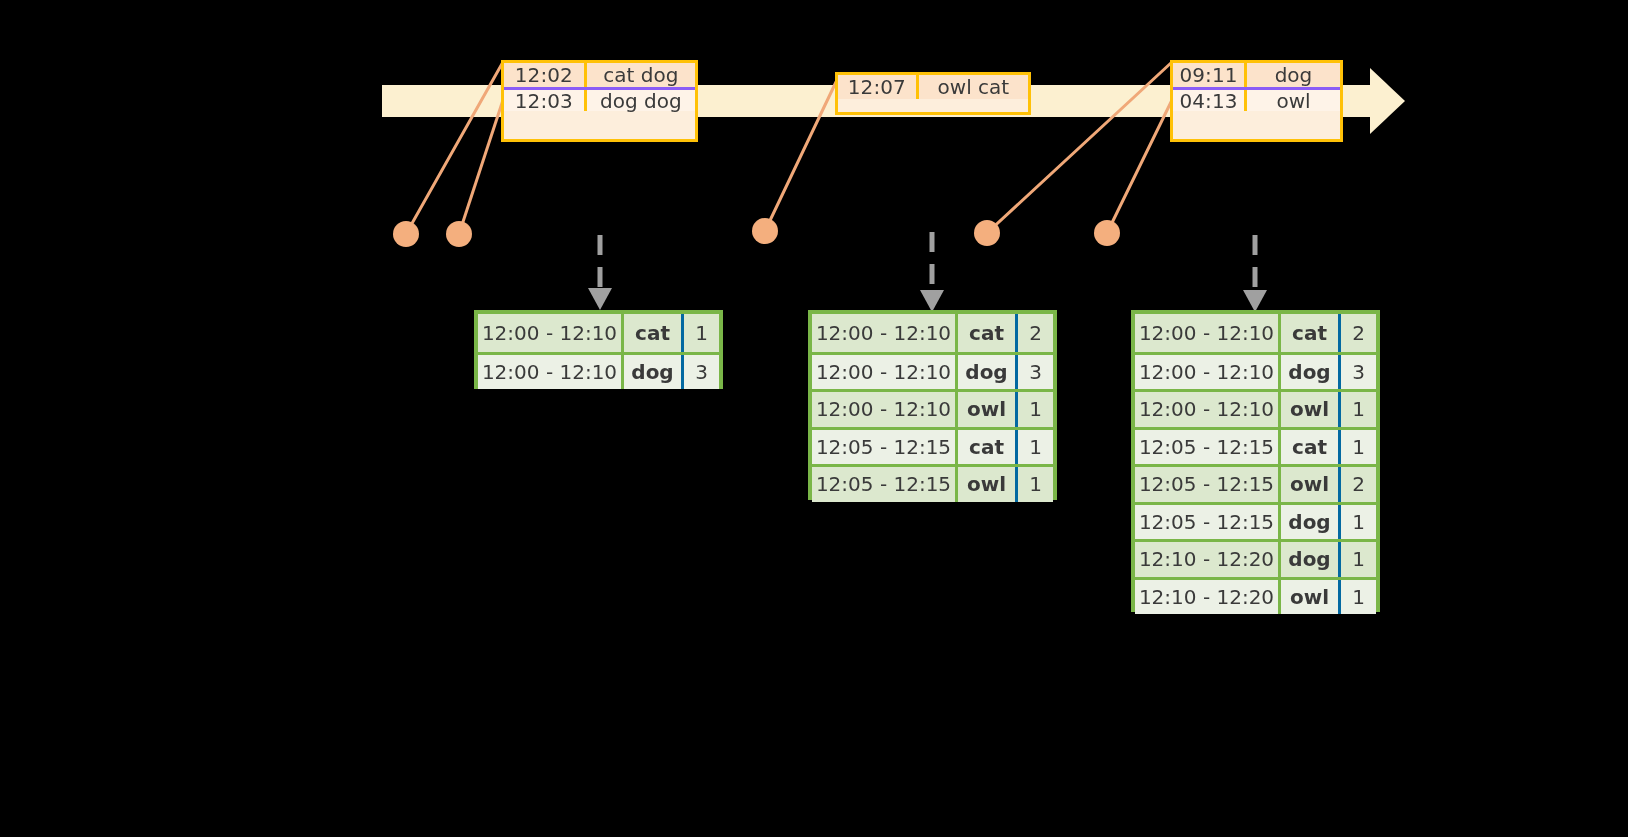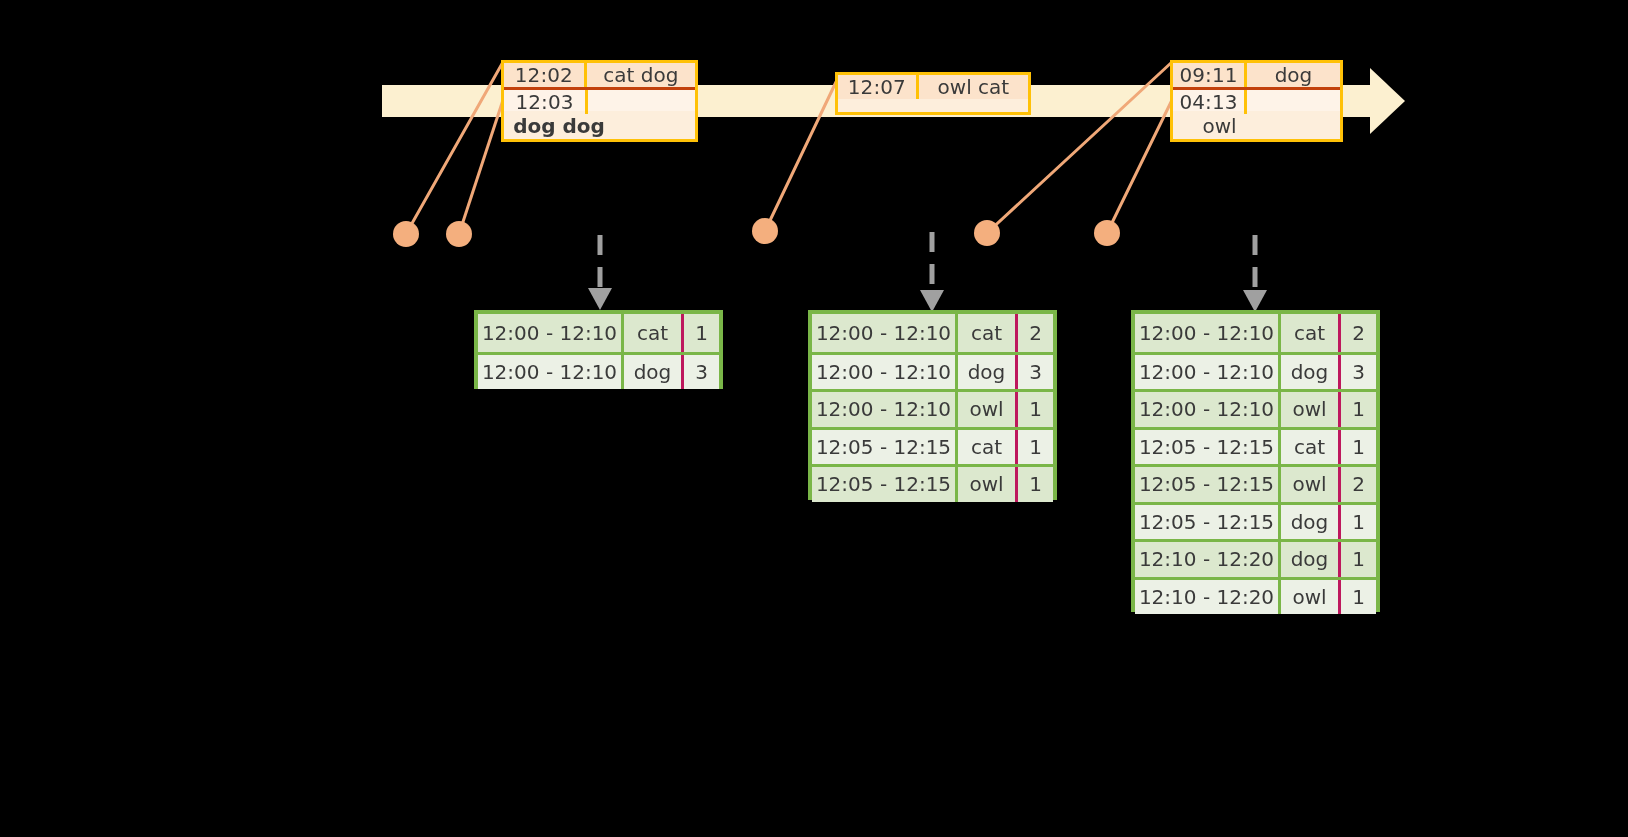--- a/index.html
+++ b/index.html
@@ -38,22 +38,21 @@
     display: flex;
     flex-direction: column;
     background: #FDEEDC;
   }
   .event-row {
     display: flex;
     height: 24px;
     box-sizing: border-box;
   }
   .event-row + .event-row {
-    border-top: 3px solid #c2410c;
-    flex-direction: column;
+    border-top: 3px solid #8b5cf6;
   }
   .event-row.shade-a { background: #FCE3CB; }
   .event-row.shade-b { background: #FEF3E8; }
   .event-time {
     display: flex;
     align-items: center;
     justify-content: center;
     border-right: 3px solid #FFC107;
     box-sizing: border-box;
     font-size: 20px;
@@ -92,21 +91,22 @@
     justify-content: center;
     box-sizing: border-box;
     font-size: 20px;
     color: #3a3a3a;
     white-space: nowrap;
   }
   .res-window {
     border-right: 3px solid #7AB648;
   }
   .res-key {
-    border-right: 3px solid #be185d;
+    border-right: 3px solid #0369a1;
+    font-weight: bold;
   }
 </style>
 </head>
 <body>
 
 <div id="stage">
 
   <svg class="layer" viewBox="0 0 1628 837">
 
     <g>
@@ -146,21 +146,21 @@
     </g>
   </svg>
 
   <div class="event-box" style="left:501px; top:60px; width:197px; height:82px;">
     <div class="event-row shade-a">
       <div class="event-time" style="width:84px;">12:02</div>
       <div class="event-words" style="width:110px;border-radius:10px;">cat dog</div>
     </div>
     <div class="event-row shade-b">
       <div class="event-time" style="width:84px;">12:03</div>
-      <div class="event-words" style="width:110px;font-weight:bold;">dog dog</div>
+      <div class="event-words" style="width:110px;">dog dog</div>
     </div>
   </div>
 
   <div class="event-box" style="left:835px; top:72px; width:196px; height:43px;">
     <div class="event-row shade-a">
       <div class="event-time" style="width:82px;">12:07</div>
       <div class="event-words" style="width:111px;">owl cat</div>
     </div>
   </div>
 

